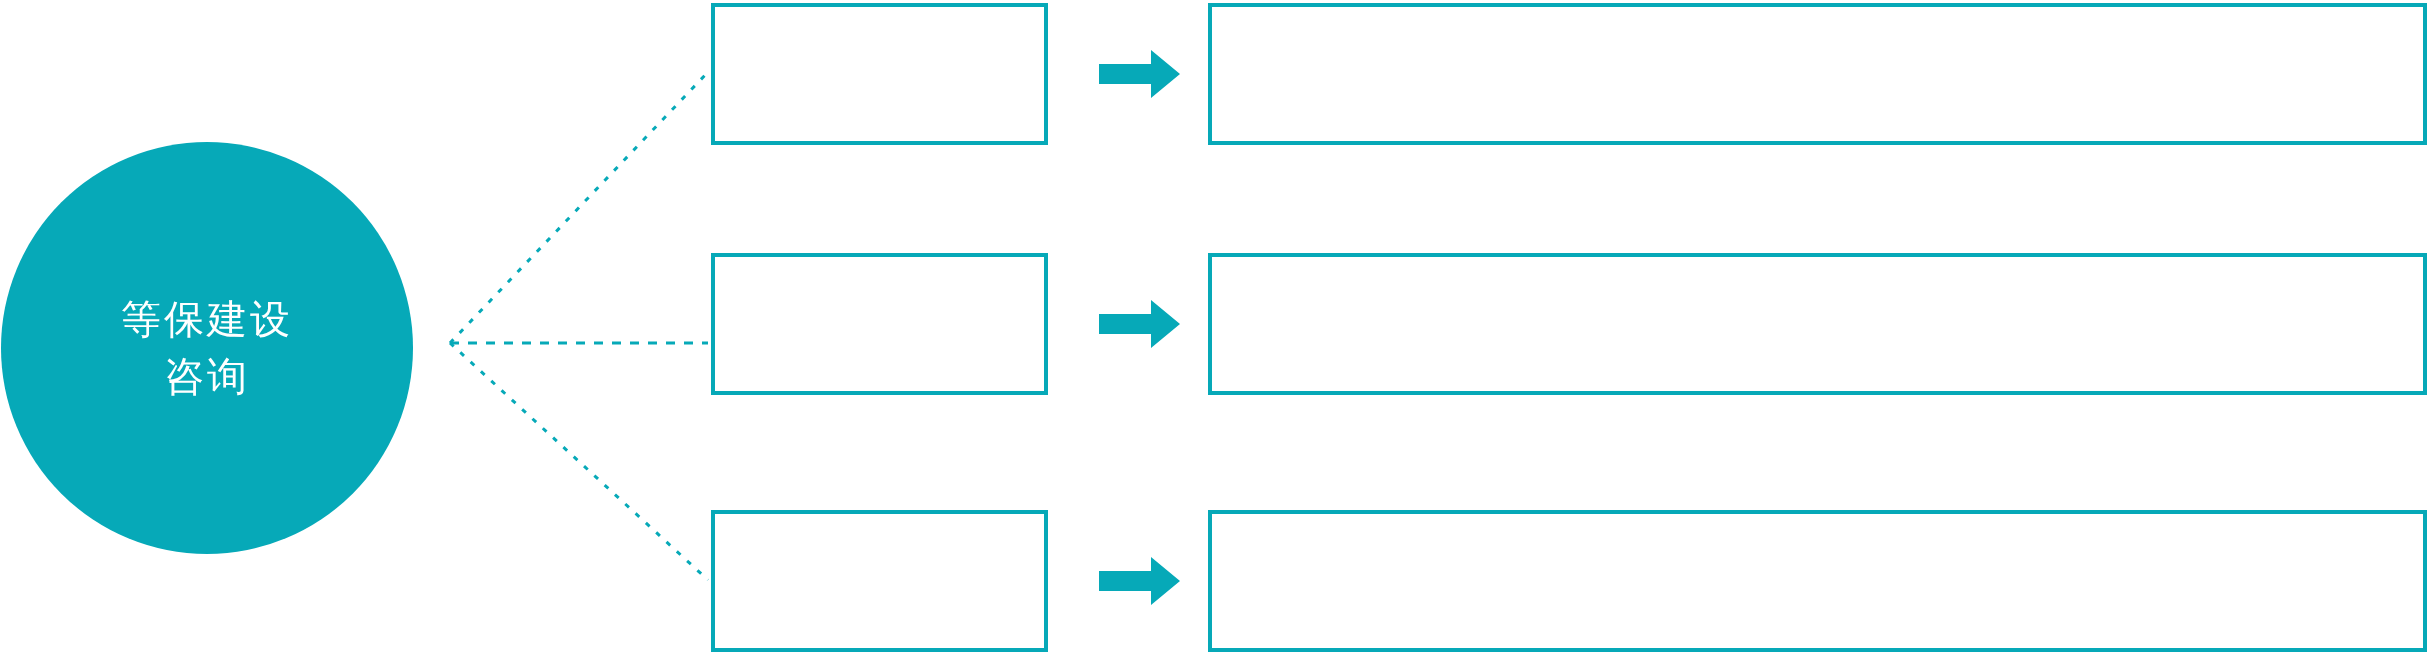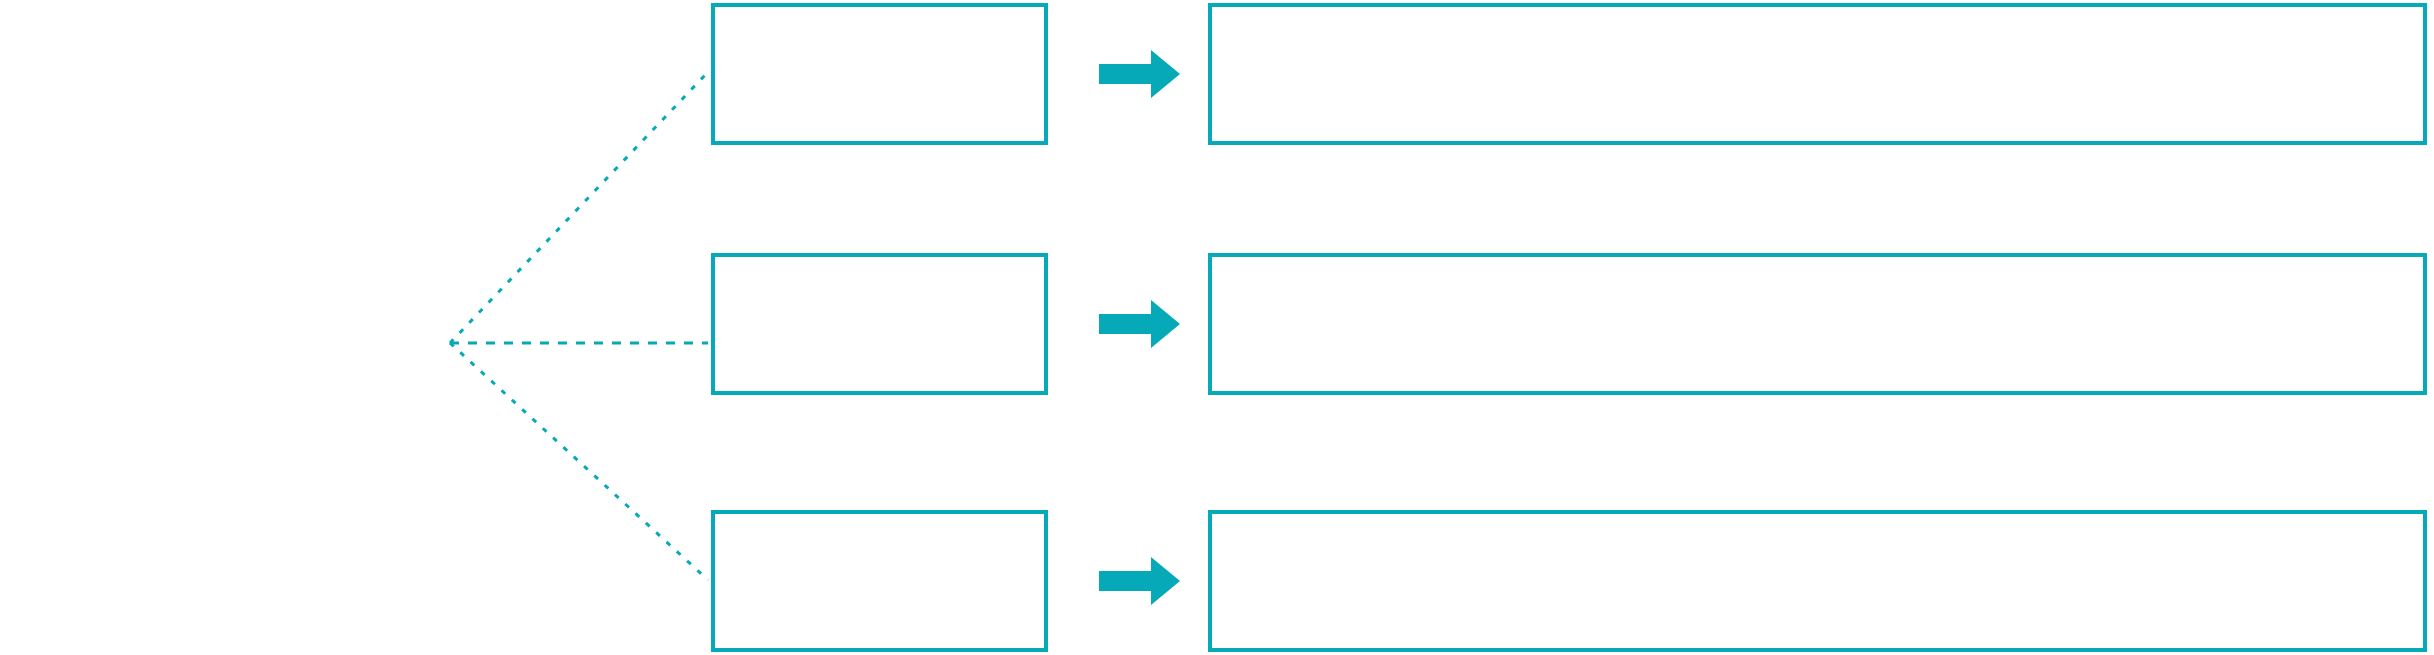--- a/index.html
+++ b/index.html
@@ -98,20 +98,24 @@
 <body>
 
 <div id="canvas">
 
   <svg id="connector-svg" viewBox="0 0 2434 655" xmlns="http://www.w3.org/2000/svg">
     <line x1="450" y1="343" x2="708" y2="72" stroke="#06A9B8" stroke-width="3" stroke-dasharray="5 9" stroke-linecap="butt"></line>
     <line x1="450" y1="343" x2="708" y2="343" stroke="#06A9B8" stroke-width="3" stroke-dasharray="9 9" stroke-linecap="butt"></line>
     <line x1="450" y1="343" x2="708" y2="580" stroke="#06A9B8" stroke-width="3" stroke-dasharray="5 9" stroke-linecap="butt"></line>
   </svg>
 
+  <div class="hub-circle">
+    <span class="hub-line">等保建设</span>
+    <span class="hub-line">咨询</span>
+  </div>
 
   <div class="row row-1">
     <div class="small-box">
       <span class="box-text"></span>
     </div>
     <div class="arrow">
       <svg width="82" height="50" viewBox="0 0 82 50" xmlns="http://www.w3.org/2000/svg">
         <path d="M0 15 L52 15 L52 1 L81 25 L52 49 L52 35 L0 35 Z" fill="#06A9B8"></path>
       </svg>
     </div>

